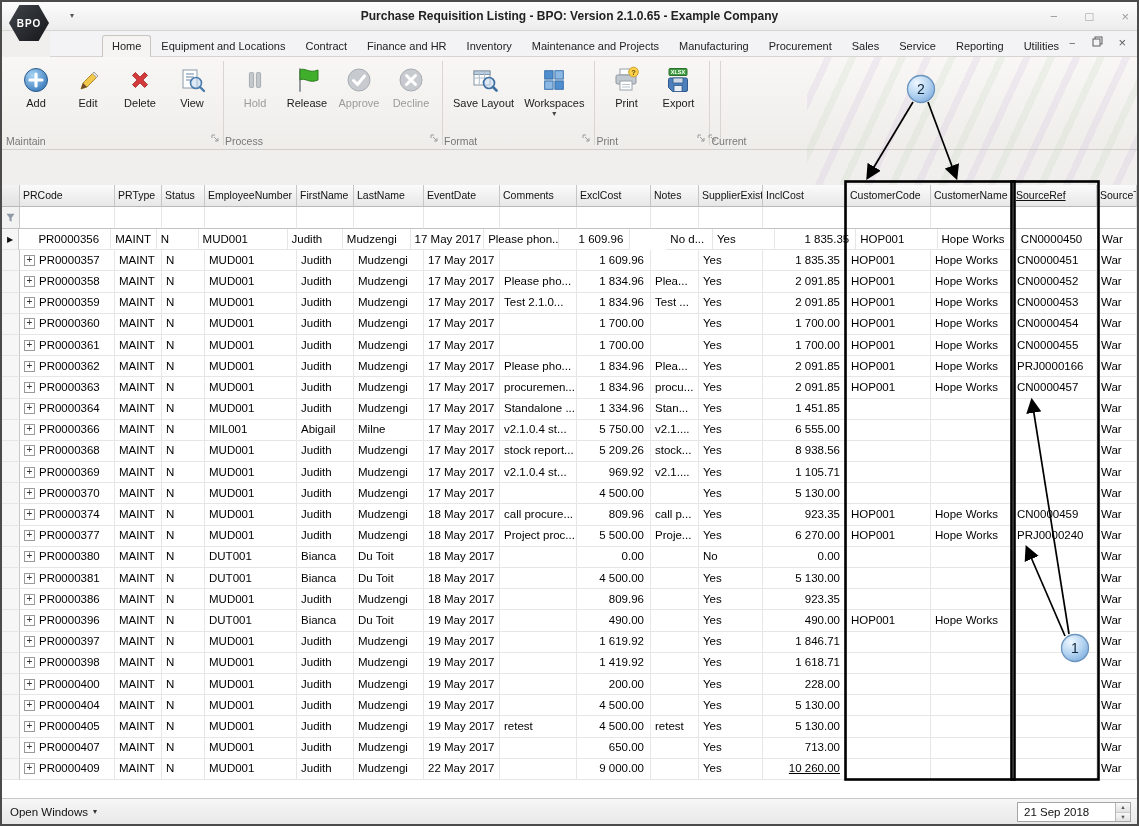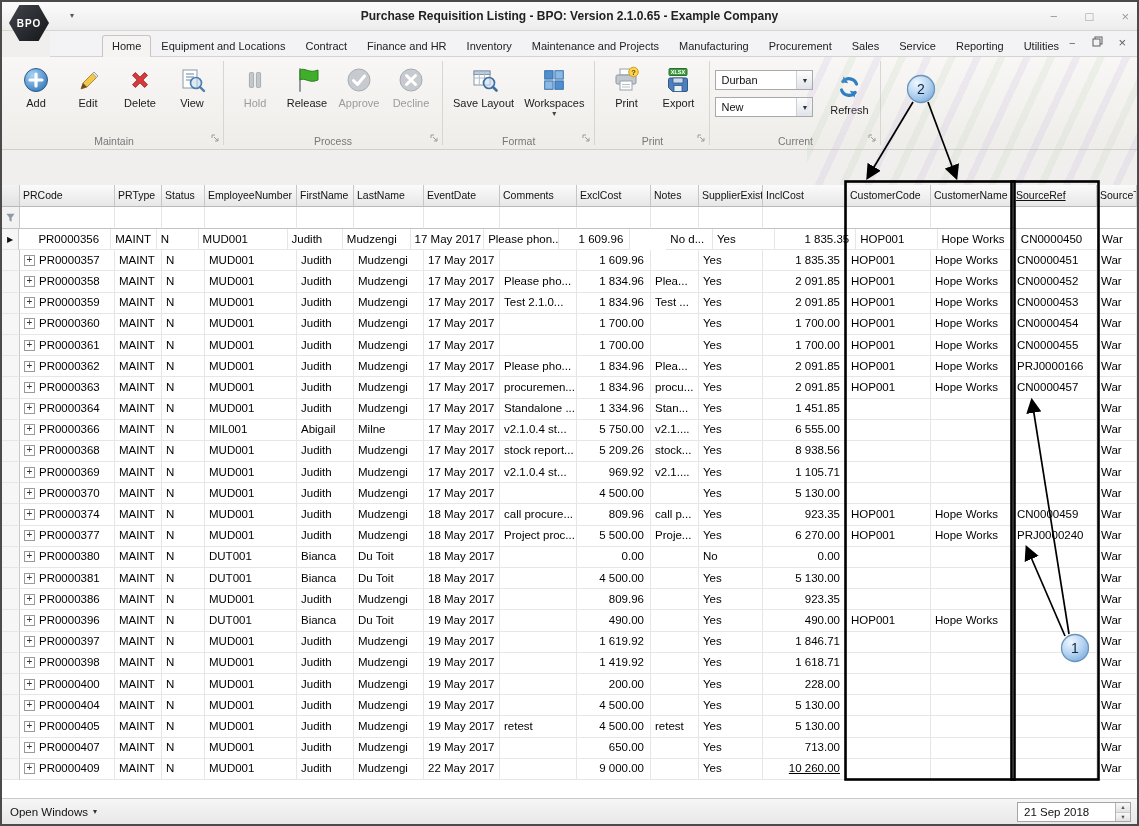--- a/index.html
+++ b/index.html
@@ -18,21 +18,21 @@
   .tabrow{position:absolute;left:0;right:0;top:29px;height:26px;background:#f3f2f5;border-bottom:1px solid #d6d3d0;display:flex;align-items:flex-end;padding-left:52px;box-sizing:border-box;margin-left:48px;}
   .tab{font-size:11px;color:#222;padding:4px 9px;white-space:nowrap;border:1px solid transparent;border-bottom:none;}
   .tab.active{background:#f5f4f2;border-color:#c9c6c2;border-radius:3px 3px 0 0;margin-bottom:-1px;padding-bottom:5px;}
   .mdi-controls{margin-left:auto;display:flex;align-items:center;gap:16px;padding:0 12px 6px 0;color:#5c5c5c;font-size:11px;}
 
   
   .ribbon{position:absolute;left:0;right:0;top:55px;height:93px;background:linear-gradient(#f8f7f5,#efedea);border-bottom:1px solid #d2cfca;display:flex;align-items:stretch;padding-left:4px;box-sizing:border-box;}
   .deco{position:absolute;right:0;top:55px;width:330px;height:128px;pointer-events:none;background:repeating-linear-gradient(115deg,transparent 0 16px,rgba(186,166,212,.16) 16px 23px,transparent 23px 38px,rgba(168,198,160,.14) 38px 45px);z-index:1;}
   .rgroup{position:relative;display:flex;align-items:flex-start;padding:5px 4px 16px 4px;}
   .rsep{width:1px;background:#d9d6d1;margin:4px 1px;}
-  .rcap{position:absolute;left:0;right:0;bottom:1px;height:14px;text-align:center;font-size:10.5px;color:#787878;line-height:14px;}
+  .rcap{position:absolute;left:0;right:0;bottom:1px;height:14px;text-align:left;font-size:10.5px;color:#787878;line-height:14px;}
   .launcher{position:absolute;right:3px;bottom:3px;}
   .rbtn{display:flex;flex-direction:column;align-items:center;min-width:42px;padding:3px 5px 0 5px;border-radius:3px;}
   .rbtn .ric{height:30px;display:flex;align-items:center;justify-content:center;}
   .rbtn .rlbl{font-size:11px;color:#1b1b1b;margin-top:2px;white-space:nowrap;}
   .rbtn.disabled .rlbl{color:#9b9b9b;}
   .ddarrow{font-size:8px;color:#444;line-height:8px;margin-top:1px;}
   .currentbody{display:flex;align-items:center;gap:10px;padding-top:8px;}
   .combos{display:flex;flex-direction:column;gap:7px;}
   .combo{width:98px;height:20px;background:#fff;border:1px solid #a9a9a9;display:flex;align-items:center;box-sizing:border-box;}
   .combo .val{flex:1;font-size:11px;color:#111;padding-left:5px;}
@@ -283,43 +283,20 @@
         <span class="launcher"><svg width="8" height="8" viewBox="0 0 8 8">
               <path d="M1 1 H4 M1 1 V4" stroke="#9b9b9b" fill="none"></path>
               <path d="M3 3 L7 7 M7 7 V4 M7 7 H4" stroke="#9b9b9b" fill="none"></path>
             </svg></span>
       </div>
     </div>
 
     <div class="rsep"></div>
 
     <div class="rgroup">
-      <div class="currentbody">
-        <div class="combos">
-          <div class="combo">
-            <span class="val">Durban</span>
-            <span class="dd">▼</span>
-          </div>
-          <div class="combo">
-            <span class="val">New</span>
-            <span class="dd">▼</span>
-          </div>
-        </div>
-        <div class="rbtn" style="padding-top:0;">
-          <span class="ric">
-            <svg viewBox="0 0 28 28" width="28" height="28">
-                <path d="M21.5 11 A8 8 0 0 0 7.8 8.6" fill="none" stroke="#2f7fc4" stroke-width="3.2" stroke-linecap="round"></path>
-                <path d="M8.5 3.2 L7.3 9.2 L13.2 10.2 Z" fill="#2f7fc4"></path>
-                <path d="M6.5 17 A8 8 0 0 0 20.2 19.4" fill="none" stroke="#2f7fc4" stroke-width="3.2" stroke-linecap="round"></path>
-                <path d="M19.5 24.8 L20.7 18.8 L14.8 17.8 Z" fill="#2f7fc4"></path>
-              </svg>
-          </span>
-          <span class="rlbl">Refresh</span>
-        </div>
-      </div>
       <div class="rcap"><span>Current</span>
         <span class="launcher"><svg width="8" height="8" viewBox="0 0 8 8">
               <path d="M1 1 H4 M1 1 V4" stroke="#9b9b9b" fill="none"></path>
               <path d="M3 3 L7 7 M7 7 V4 M7 7 H4" stroke="#9b9b9b" fill="none"></path>
             </svg></span>
       </div>
     </div>
 
     <div class="rsep"></div>
   </div>

